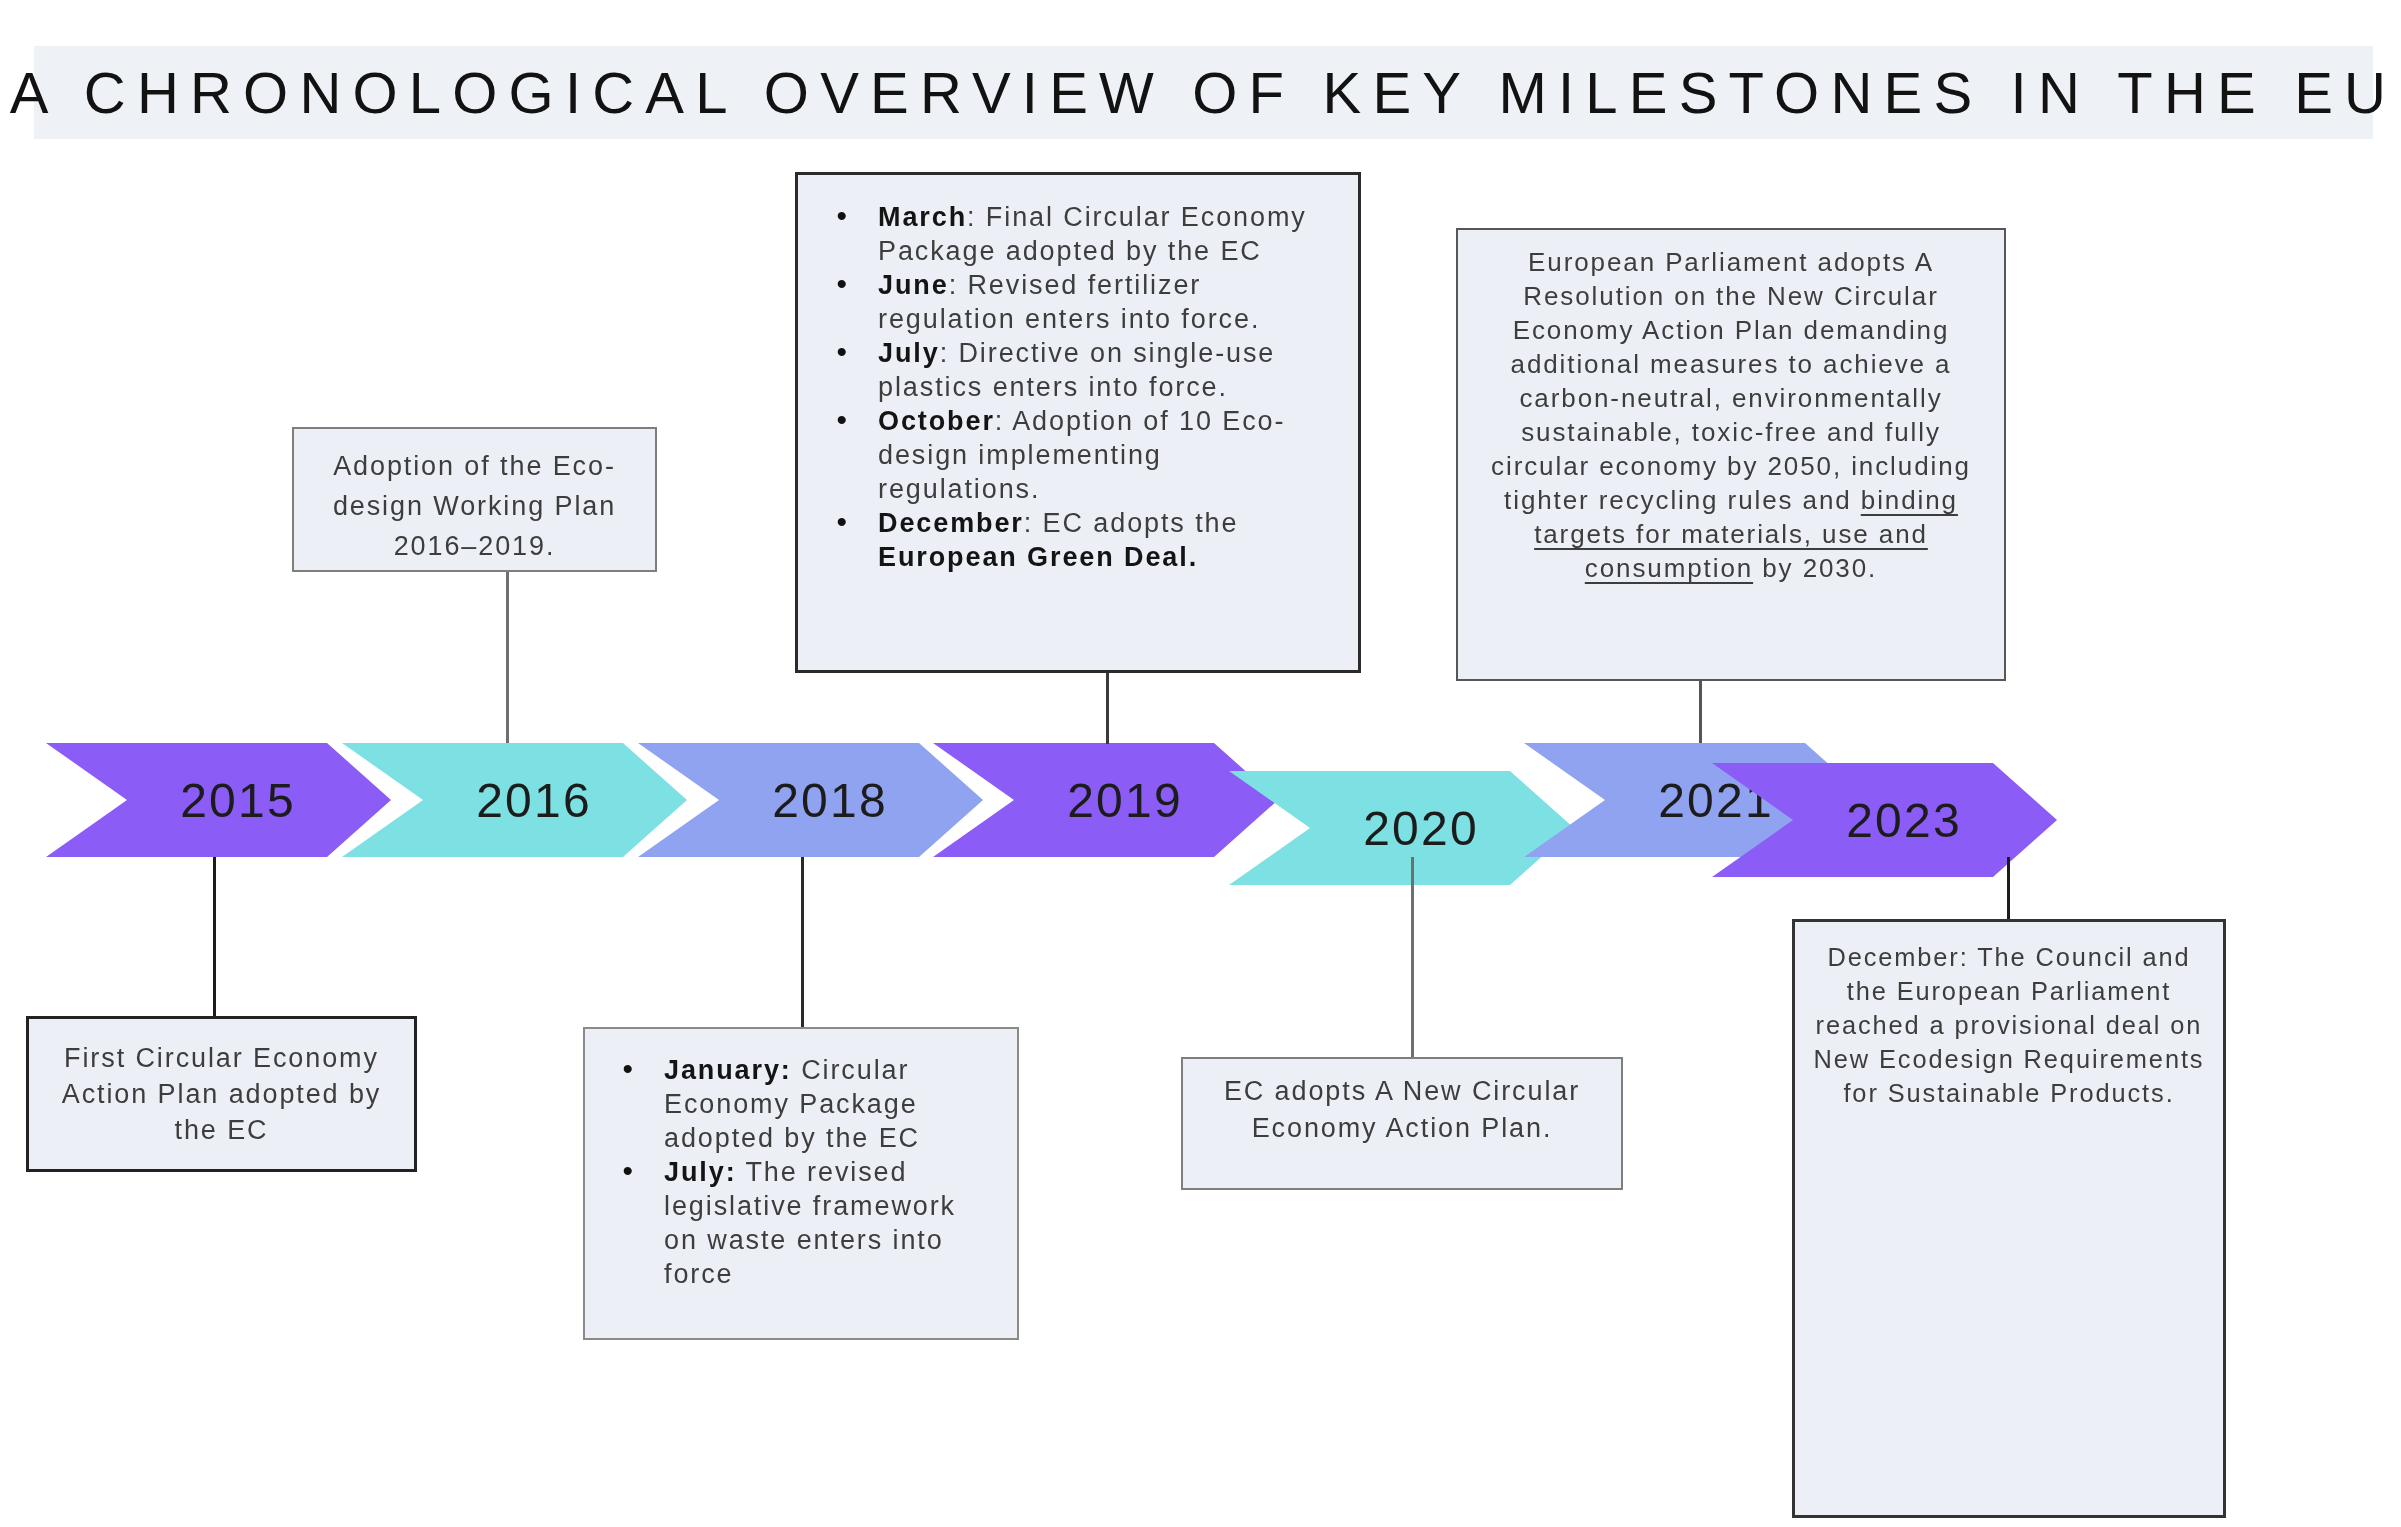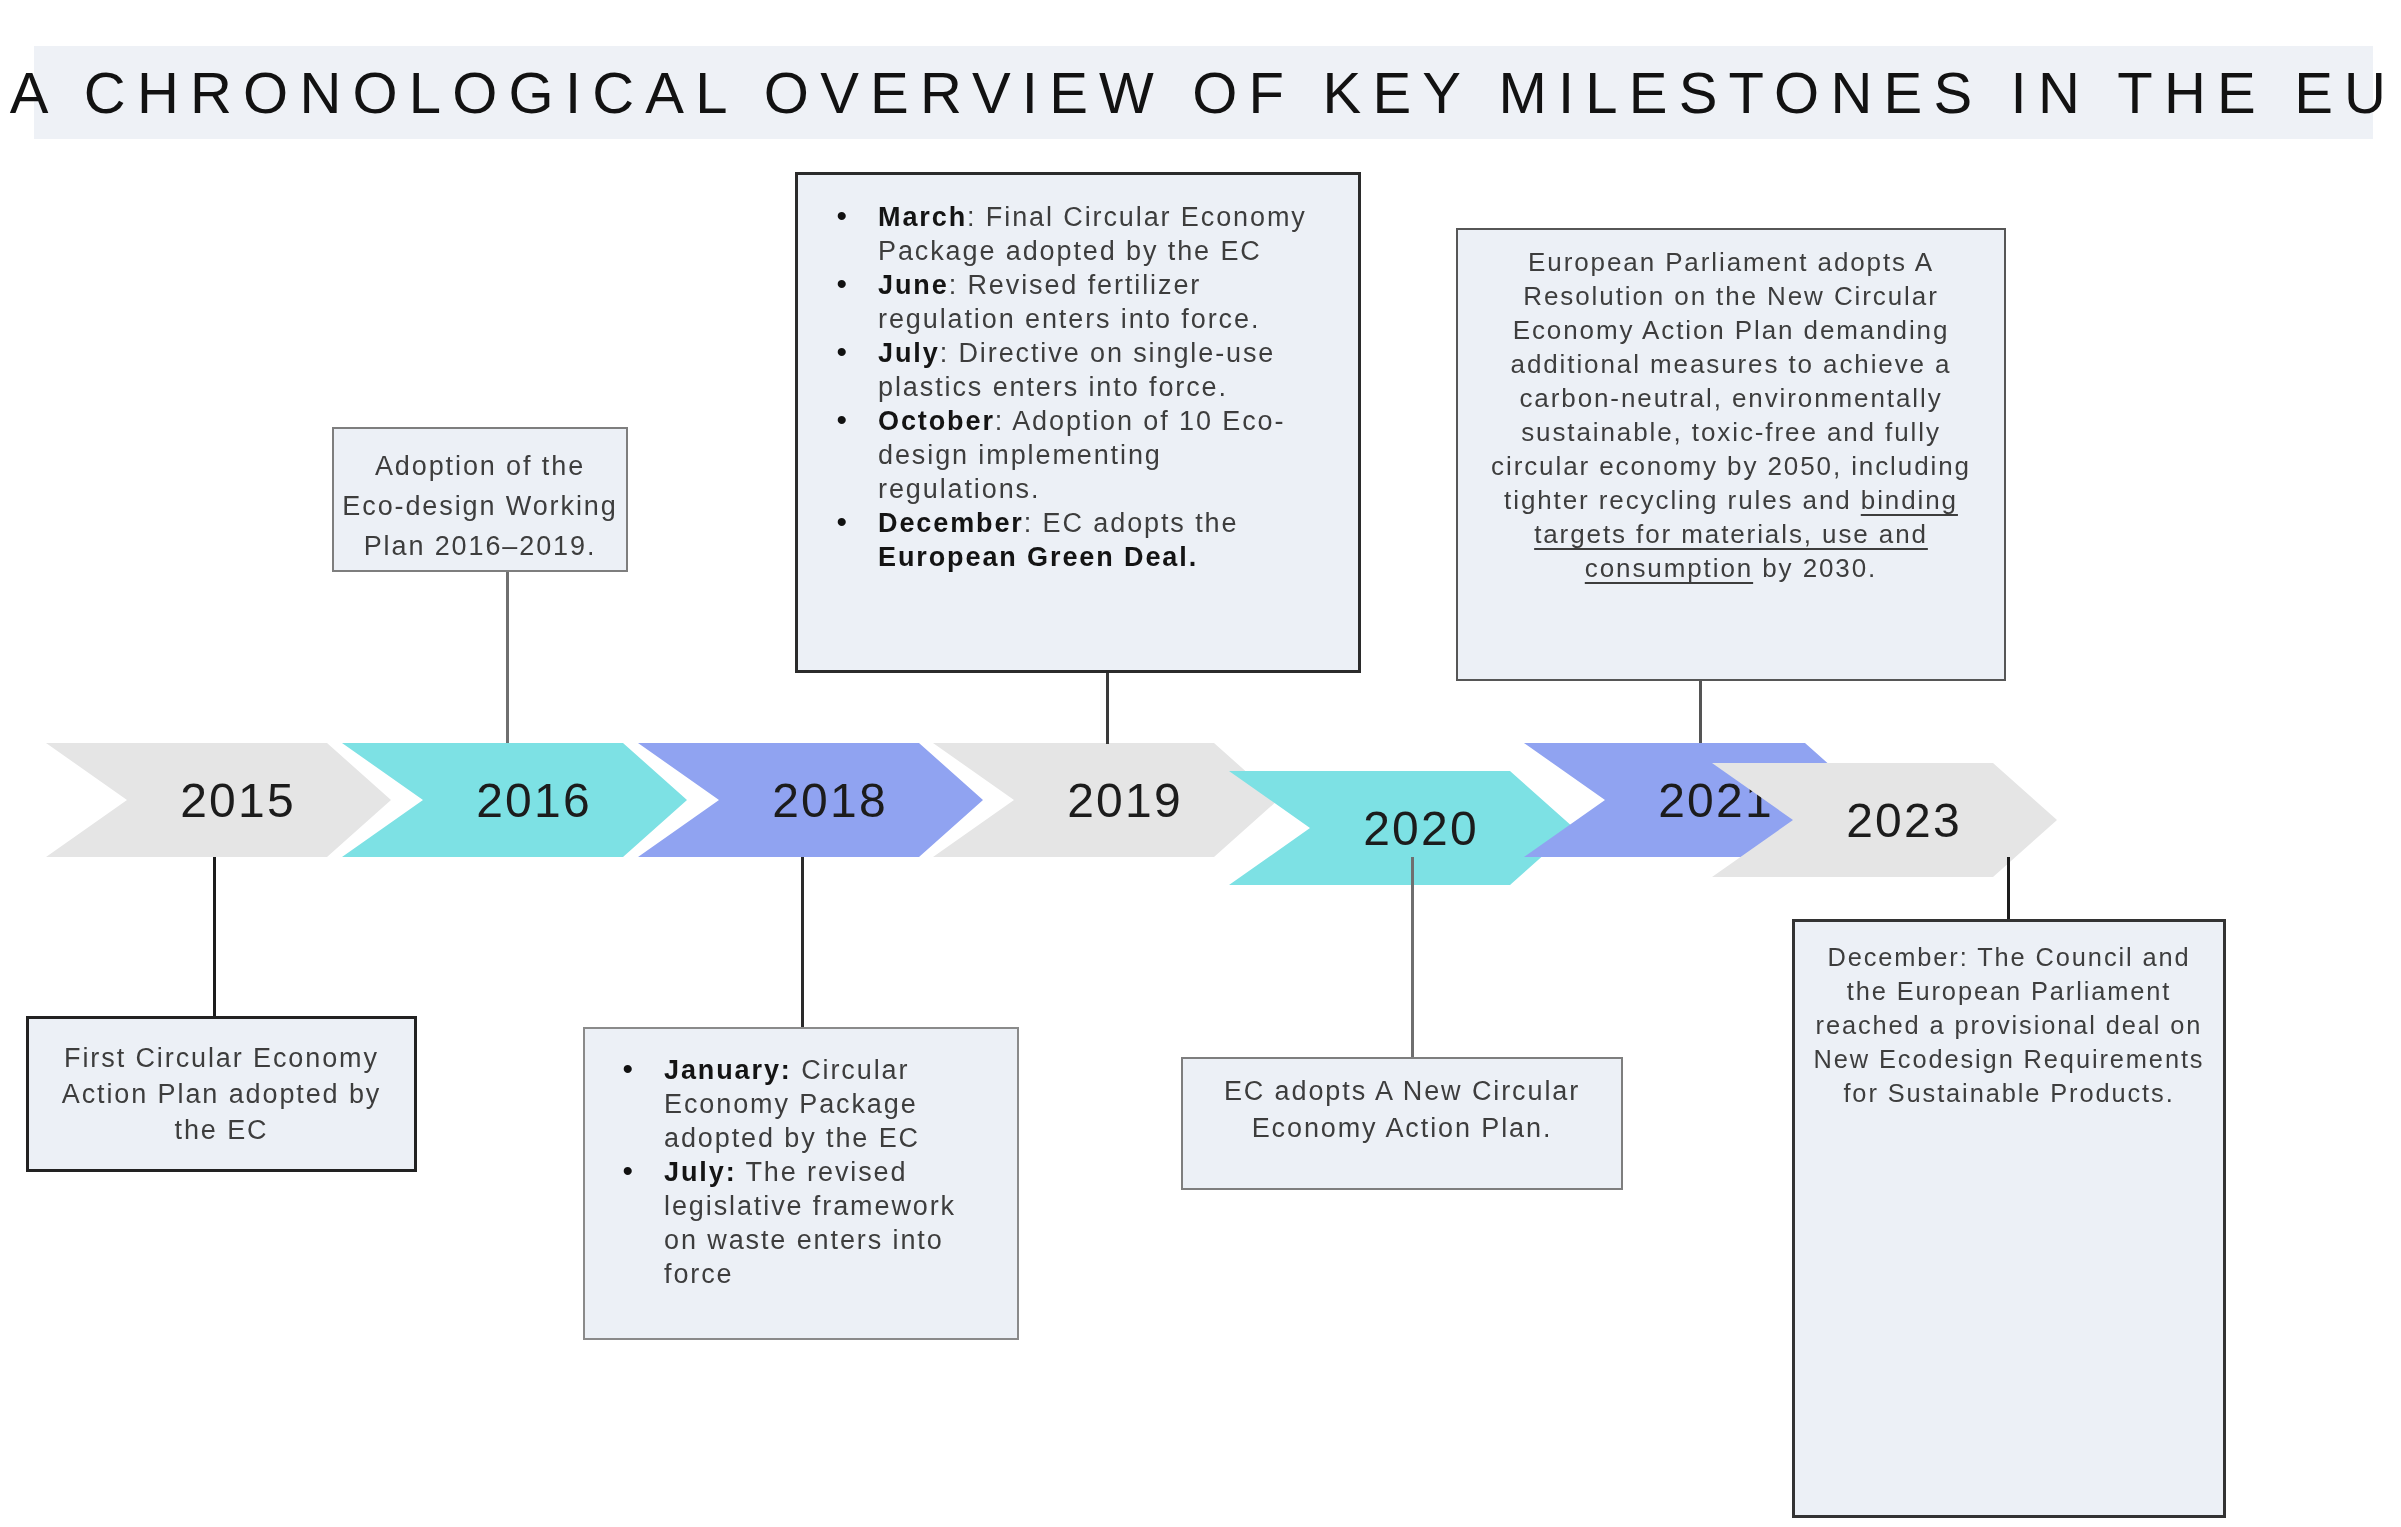--- a/index.html
+++ b/index.html
@@ -34,21 +34,21 @@
     width: 345px; height: 114px;
     clip-path: polygon(0px 0px, 281px 0px, 345px 57px, 281px 114px, 0px 114px, 81px 57px);
     display: flex; align-items: center; justify-content: center;
     padding-left: 39px;
   }
   .chevron .year {
     font-size: 48px;
     letter-spacing: 2.2px;
     color: #1c1c1c;
   }
-  .c-gray       { background: #e5e5e5; }
+  .c-gray       { background: #8b5cf6; }
   .c-teal       { background: #7de1e4; }
   .c-periwinkle { background: #90a3f1; }
   .ch-0 { left: 46px; }
   .ch-1 { left: 342px; }
   .ch-2 { left: 638px; }
   .ch-3 { left: 933px; }
   .ch-4 { left: 1229px; margin-top: 28px; }
   .ch-5 { left: 1524px; }
   .ch-6 { left: 1712px; margin-top: 20px; }
 
@@ -77,23 +77,23 @@
   .mbox.centered { text-align: center; }
   .bullet { position: relative; padding-left: 46px; }
   .bullet .marker { position: absolute; left: 4.5px; top: -1.5px; font-size: 30px; color: #111; }
 
   .box-2015 {
     left: 26px; top: 1016px; width: 391px; height: 156px;
     border: 3px solid #222222;
     padding: 21px 10.5px 0 10.5px; line-height: 36px;
   }
   .box-2016 {
-    left: 292px; top: 427px; width: 296px; height: 145px;
+    left: 292px; top: 427px; width: 365px; height: 145px;
     border: 2.2px solid #7e7e7e;
-    padding: 16.5px 7.5px 0 7.5px; line-height: 40px; margin-left: 40px;
+    padding: 16.5px 7.5px 0 7.5px; line-height: 40px;
   }
   .box-2018 {
     left: 583px; top: 1027px; width: 436px; height: 313px;
     border: 2.2px solid #8a8a8a;
     padding: 24px 21px 0 33px;
   }
   .box-2019 {
     left: 795px; top: 172px; width: 566px; height: 501px;
     border: 3px solid #2b2b2b;
     padding: 25.4px 27px 0 34px;

